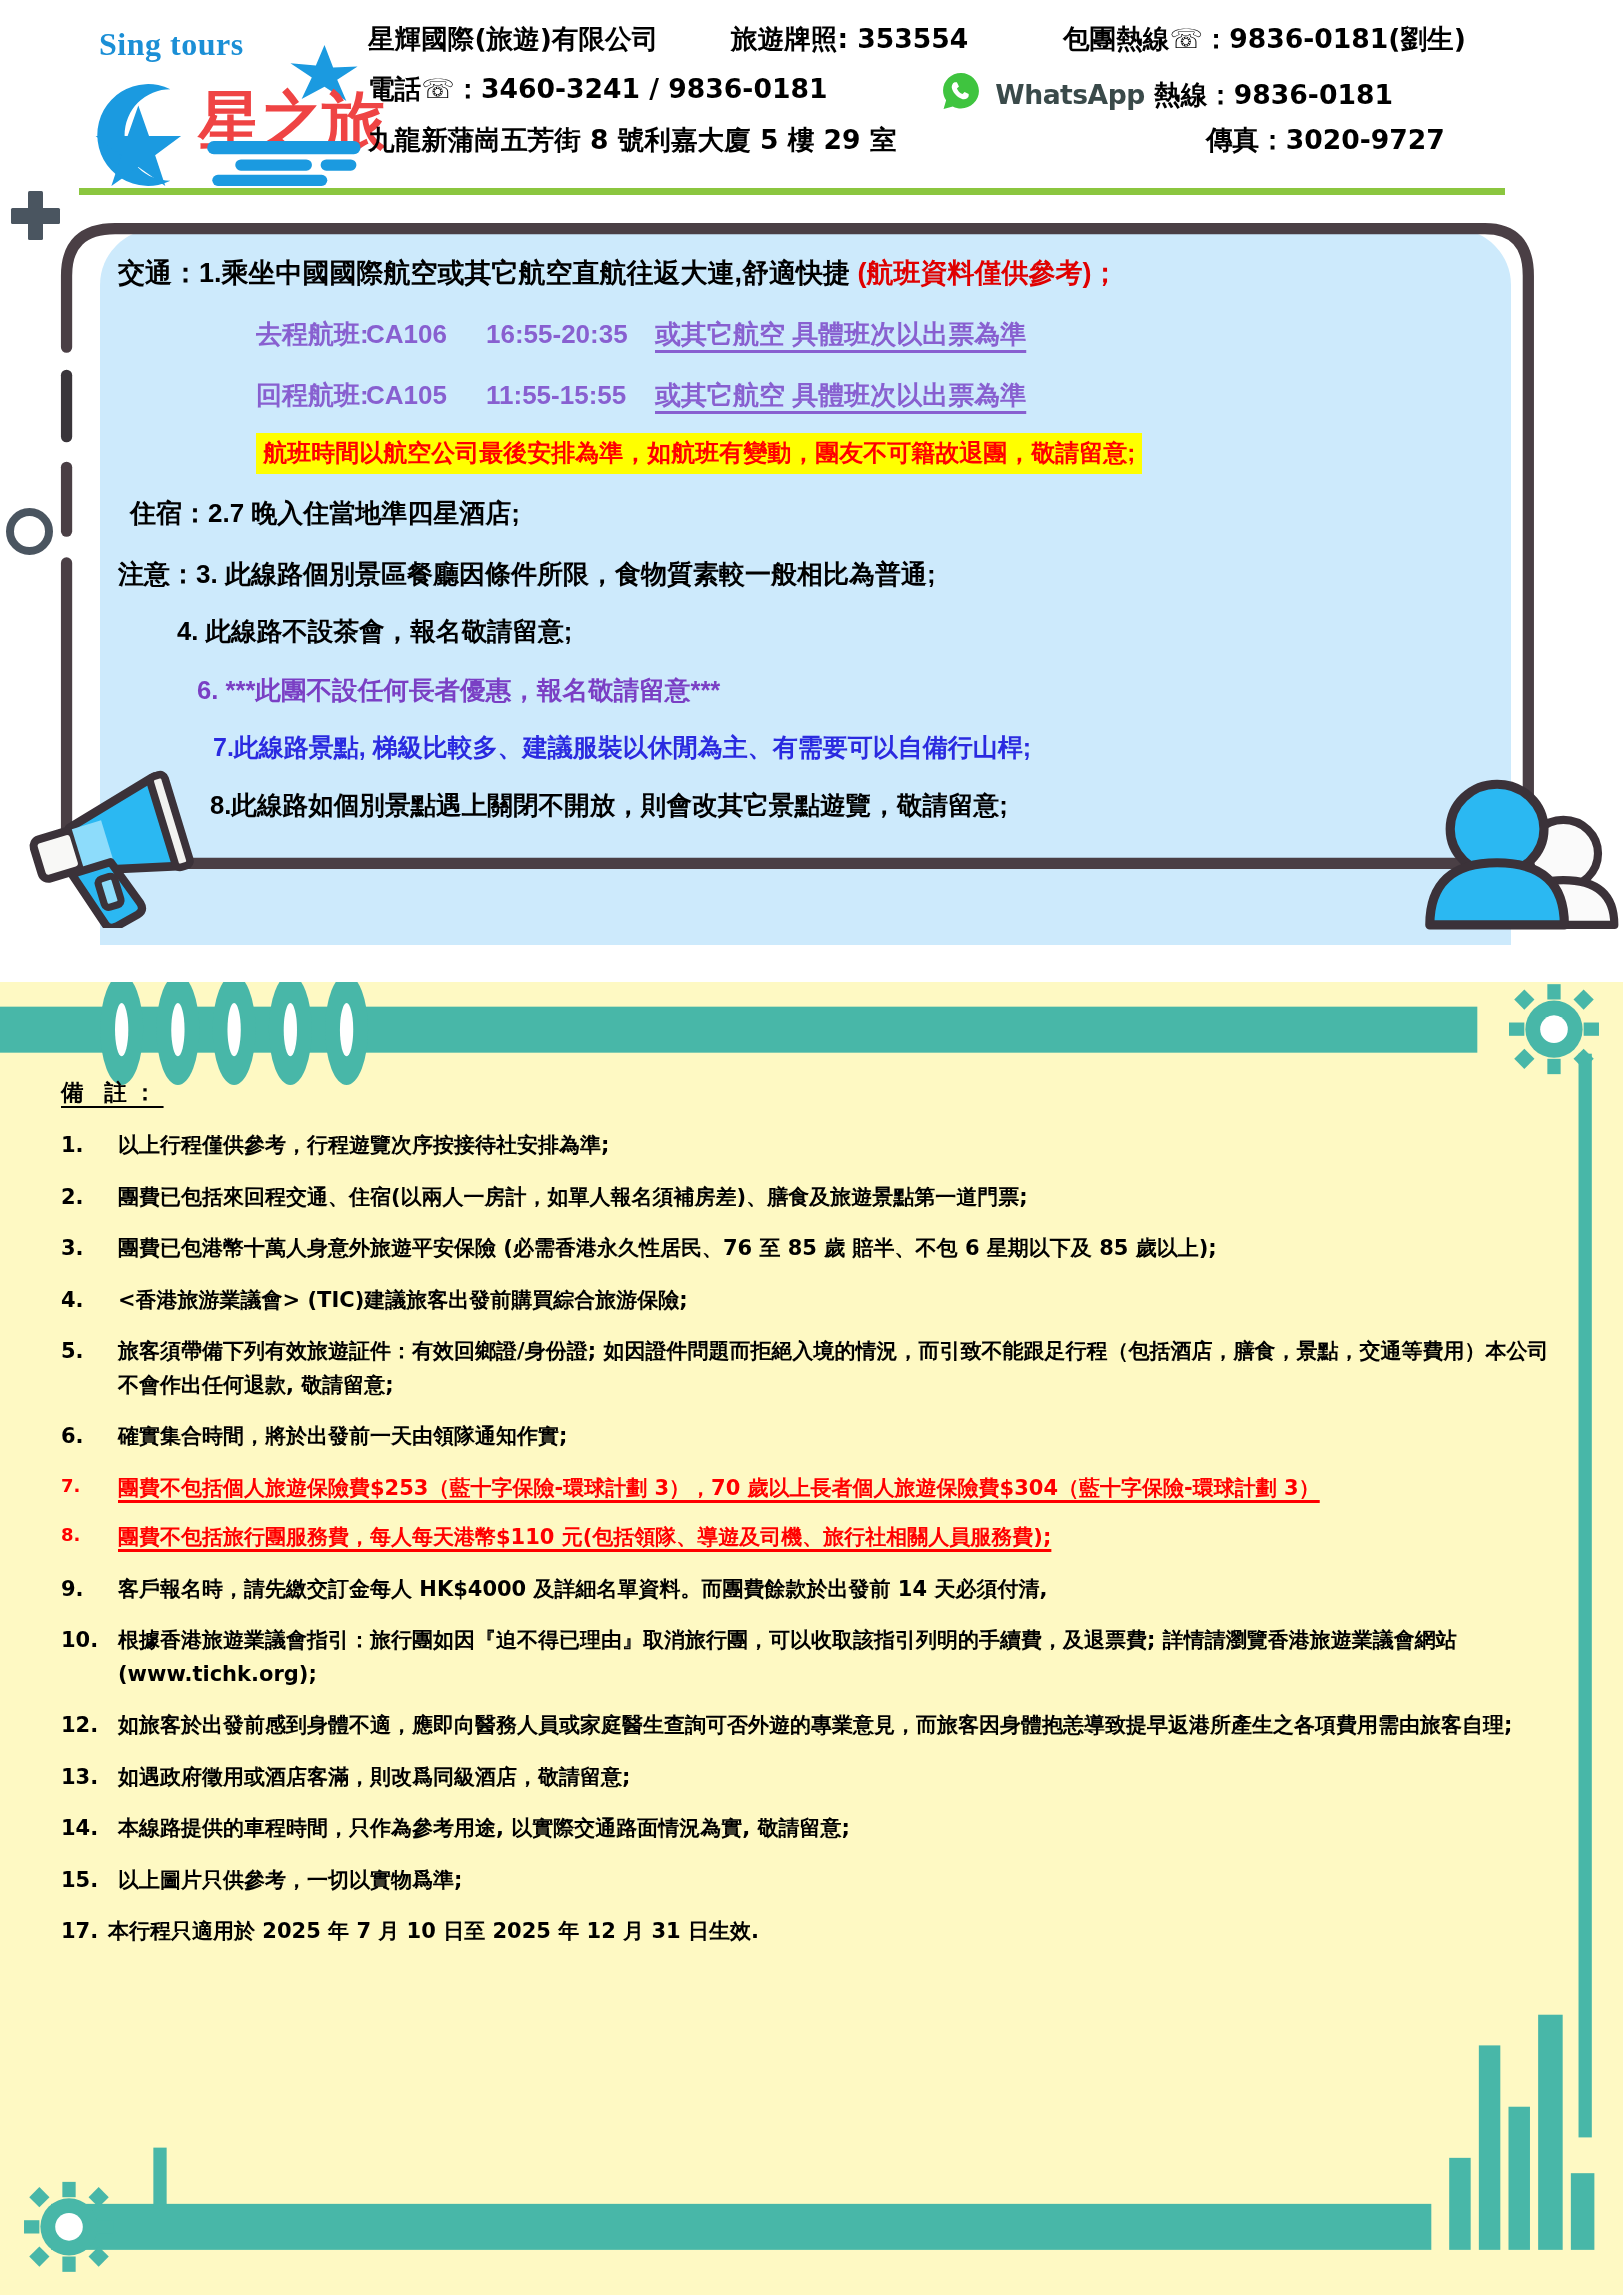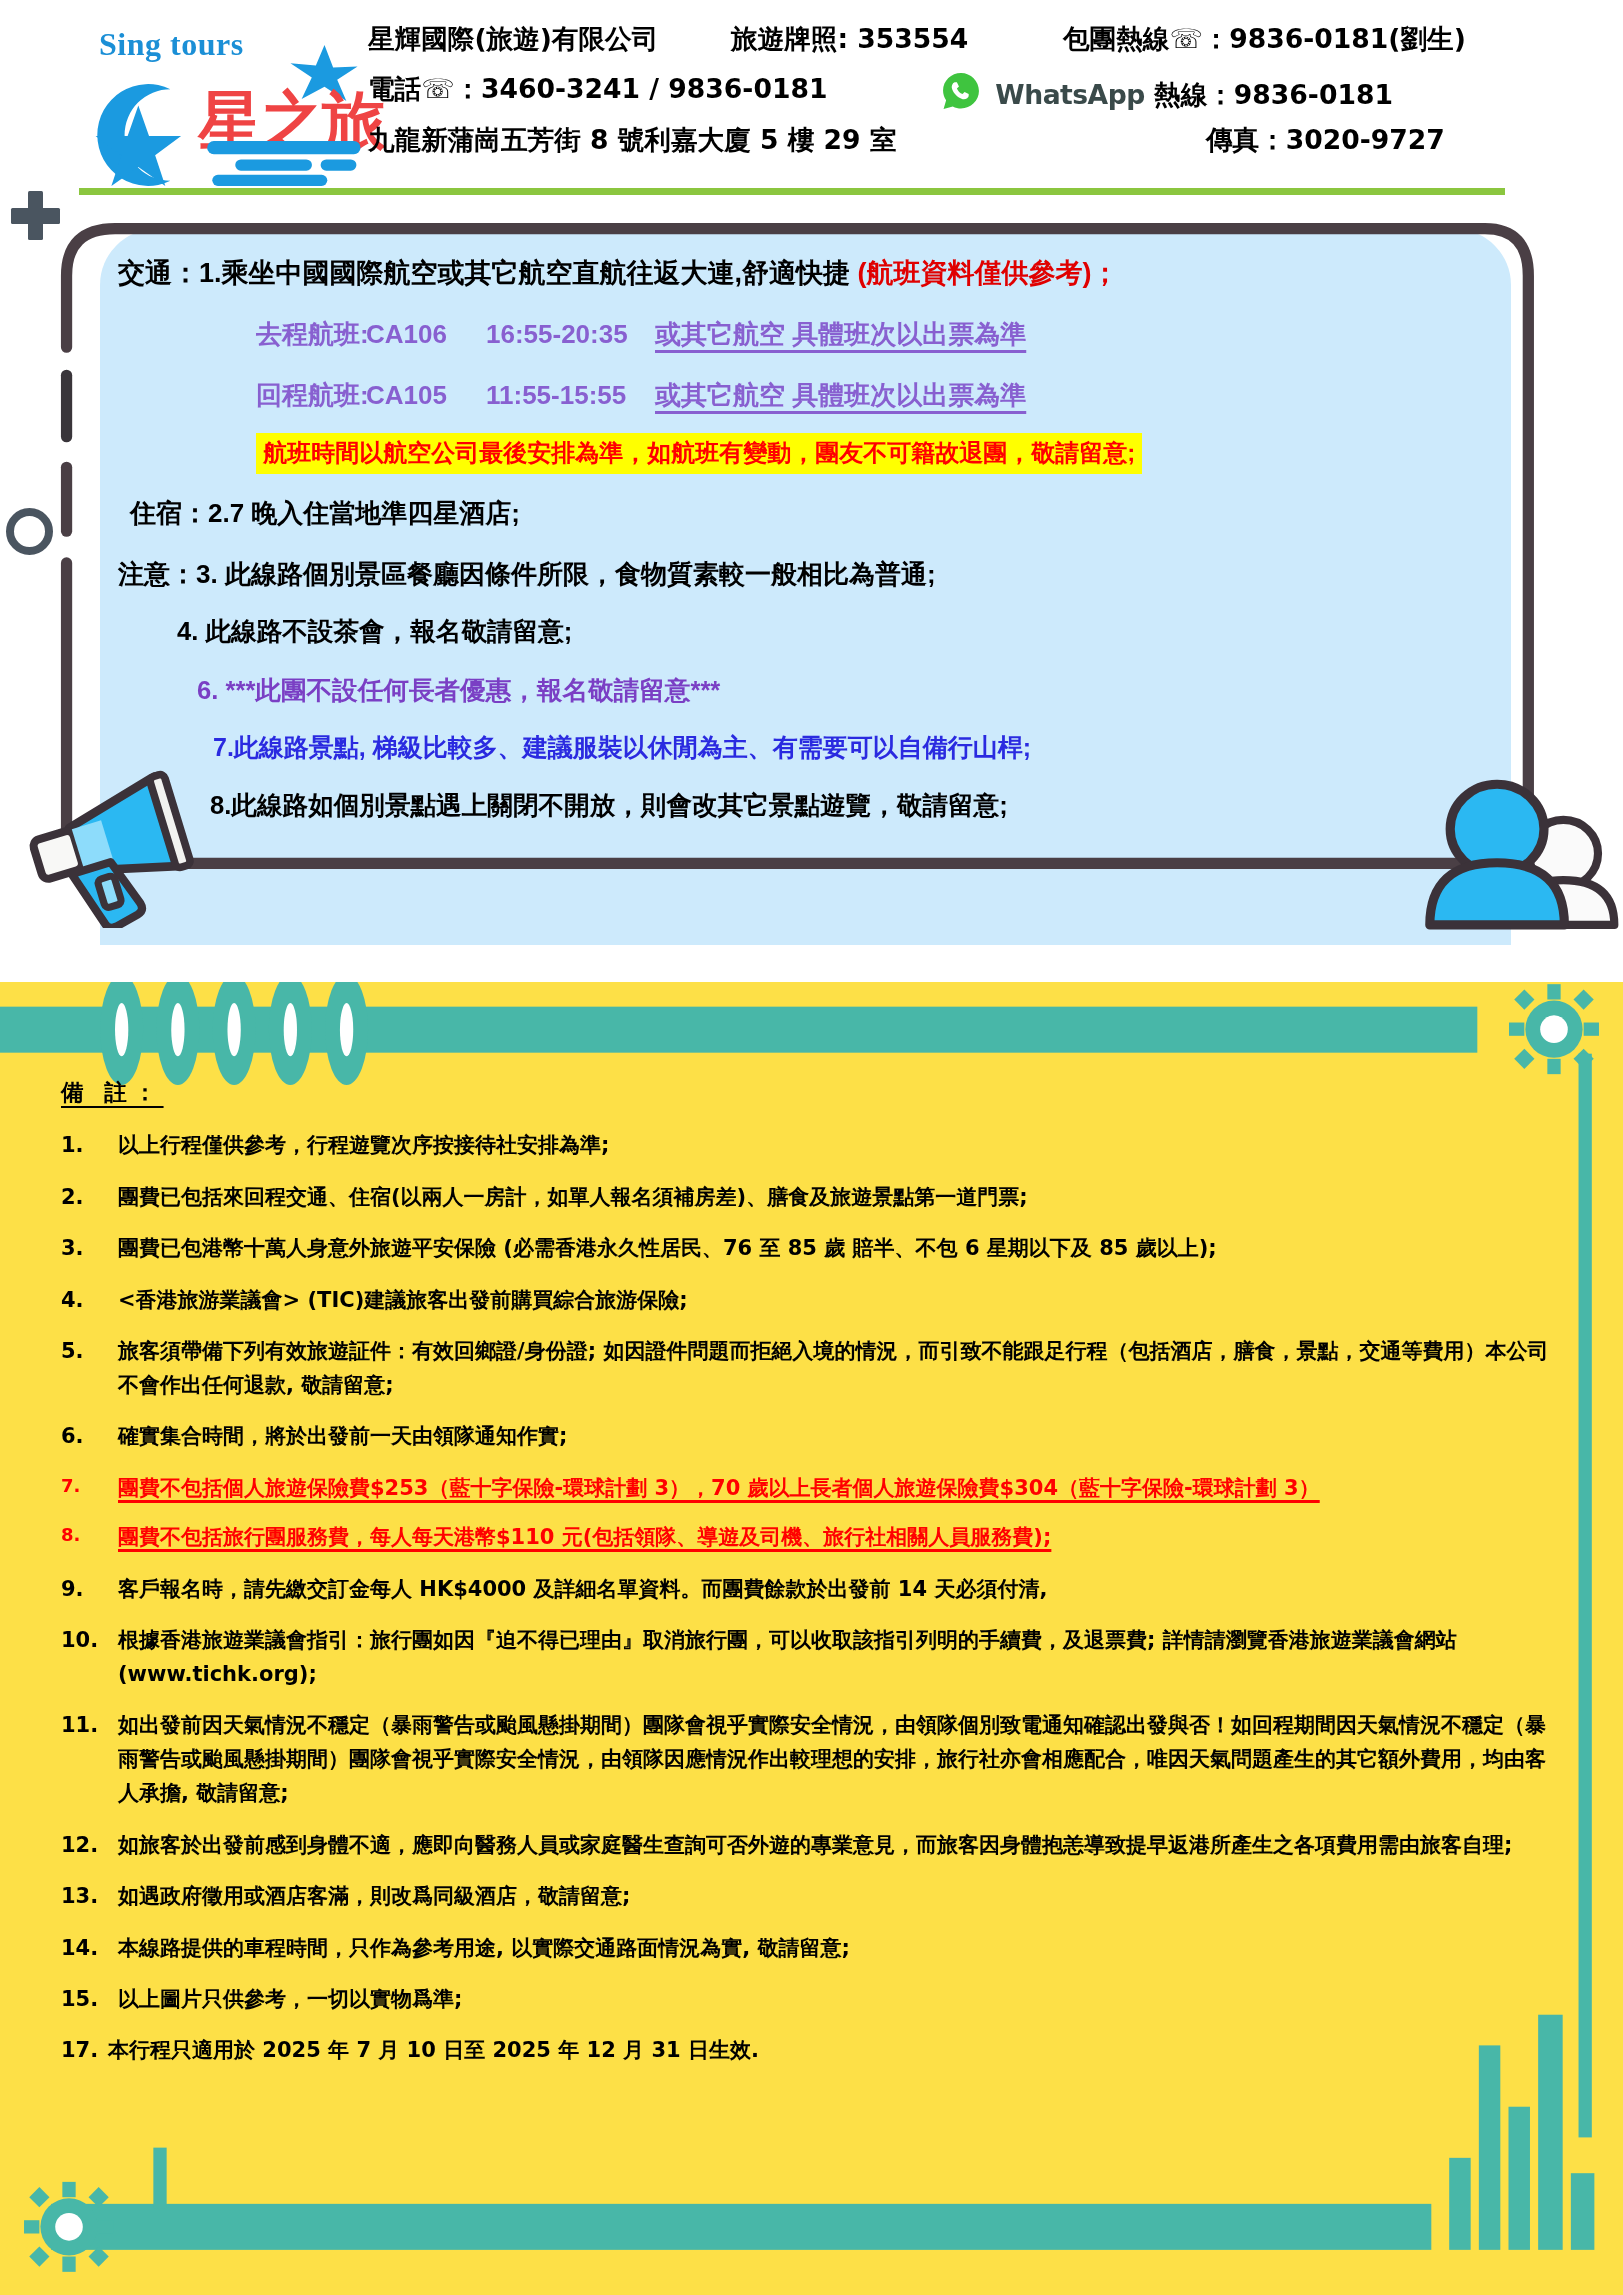--- a/index.html
+++ b/index.html
@@ -77,21 +77,21 @@
   .ln.l4{font-size:25.6px;color:#000;margin-top:22.5px;margin-left:59px;}
   .ln.l6{font-size:25.6px;color:#7a3fc4;margin-top:23.5px;margin-left:79px;}
   .ln.l7{font-size:25px;color:#2a2ae0;margin-top:23.5px;margin-left:95px;}
   .ln.l8{font-size:25.6px;color:#000;margin-top:23.5px;margin-left:92px;}
 
   .megaphone{position:absolute;left:15.3px;top:555px;width:204px;height:174px;}
   .people{position:absolute;left:1411px;top:573px;width:215px;height:158px;}
 
   
   .notes-zone{position:absolute;left:0;top:982px;width:1623px;height:1314px;
-    background:#fde047;}
+    background:#fef9c3;}
   .notes-deco{position:absolute;left:0;top:0;width:1623px;height:1314px;}
 
   .notes-body{position:absolute;left:61px;top:95px;width:1493px;}
   .bz-title{font-size:22.5px;font-weight:bold;color:#000;letter-spacing:7.2px;
     text-decoration:underline;text-underline-offset:6.1px;text-decoration-thickness:2px;
     margin-bottom:20.4px;}
   ul.notes{list-style:none;margin:0;padding:0;}
   ul.notes li{position:relative;padding-left:57px;margin-bottom:17.4px;
     font-size:21px;line-height:1.62;color:#000;font-weight:bold;
     font-family:"DejaVu Sans","Liberation Sans",sans-serif;}
@@ -300,21 +300,20 @@
       <li><span class="num">6.</span><span class="txt">確實集合時間，將於出發前一天由領隊通知作實;</span></li>
 
       <li class="red tight"><span class="num">7.</span><span class="txt">團費不包括個人旅遊保險費$253（藍十字保險-環球計劃 3），70 歲以上長者個人旅遊保險費$304（藍十字保險-環球計劃 3）</span></li>
 
       <li class="red"><span class="num">8.</span><span class="txt">團費不包括旅行團服務費，每人每天港幣$110 元(包括領隊、導遊及司機、旅行社相關人員服務費);</span></li>
 
       <li><span class="num">9.</span><span class="txt">客戶報名時，請先繳交訂金每人 HK$4000 及詳細名單資料。而團費餘款於出發前 14 天必須付清,</span></li>
 
       <li><span class="num">10.</span><span class="txt">根據香港旅遊業議會指引：旅行團如因『迫不得已理由』取消旅行團，可以收取該指引列明的手續費，及退票費; 詳情請瀏覽香港旅遊業議會網站(www.tichk.org);</span></li>
 
-      <li><span class="num">11.</span><span class="txt">如出發前因天氣情況不穩定（暴雨警告或颱風懸掛期間）團隊會視乎實際安全情況，由領隊個別致電通知確認出發與否！如回程期間因天氣情況不穩定（暴雨警告或颱風懸掛期間）團隊會視乎實際安全情況，由領隊因應情況作出較理想的安排，旅行社亦會相應配合，唯因天氣問題產生的其它額外費用，均由客人承擔, 敬請留意;</span></li>
 
       <li><span class="num">12.</span><span class="txt">如旅客於出發前感到身體不適，應即向醫務人員或家庭醫生查詢可否外遊的專業意見，而旅客因身體抱恙導致提早返港所產生之各項費用需由旅客自理;</span></li>
 
       <li><span class="num">13.</span><span class="txt">如遇政府徵用或酒店客滿，則改爲同級酒店，敬請留意;</span></li>
 
       <li><span class="num">14.</span><span class="txt">本線路提供的車程時間，只作為參考用途, 以實際交通路面情況為實, 敬請留意;</span></li>
 
       <li><span class="num">15.</span><span class="txt">以上圖片只供參考，一切以實物爲準;</span></li>
 
 

